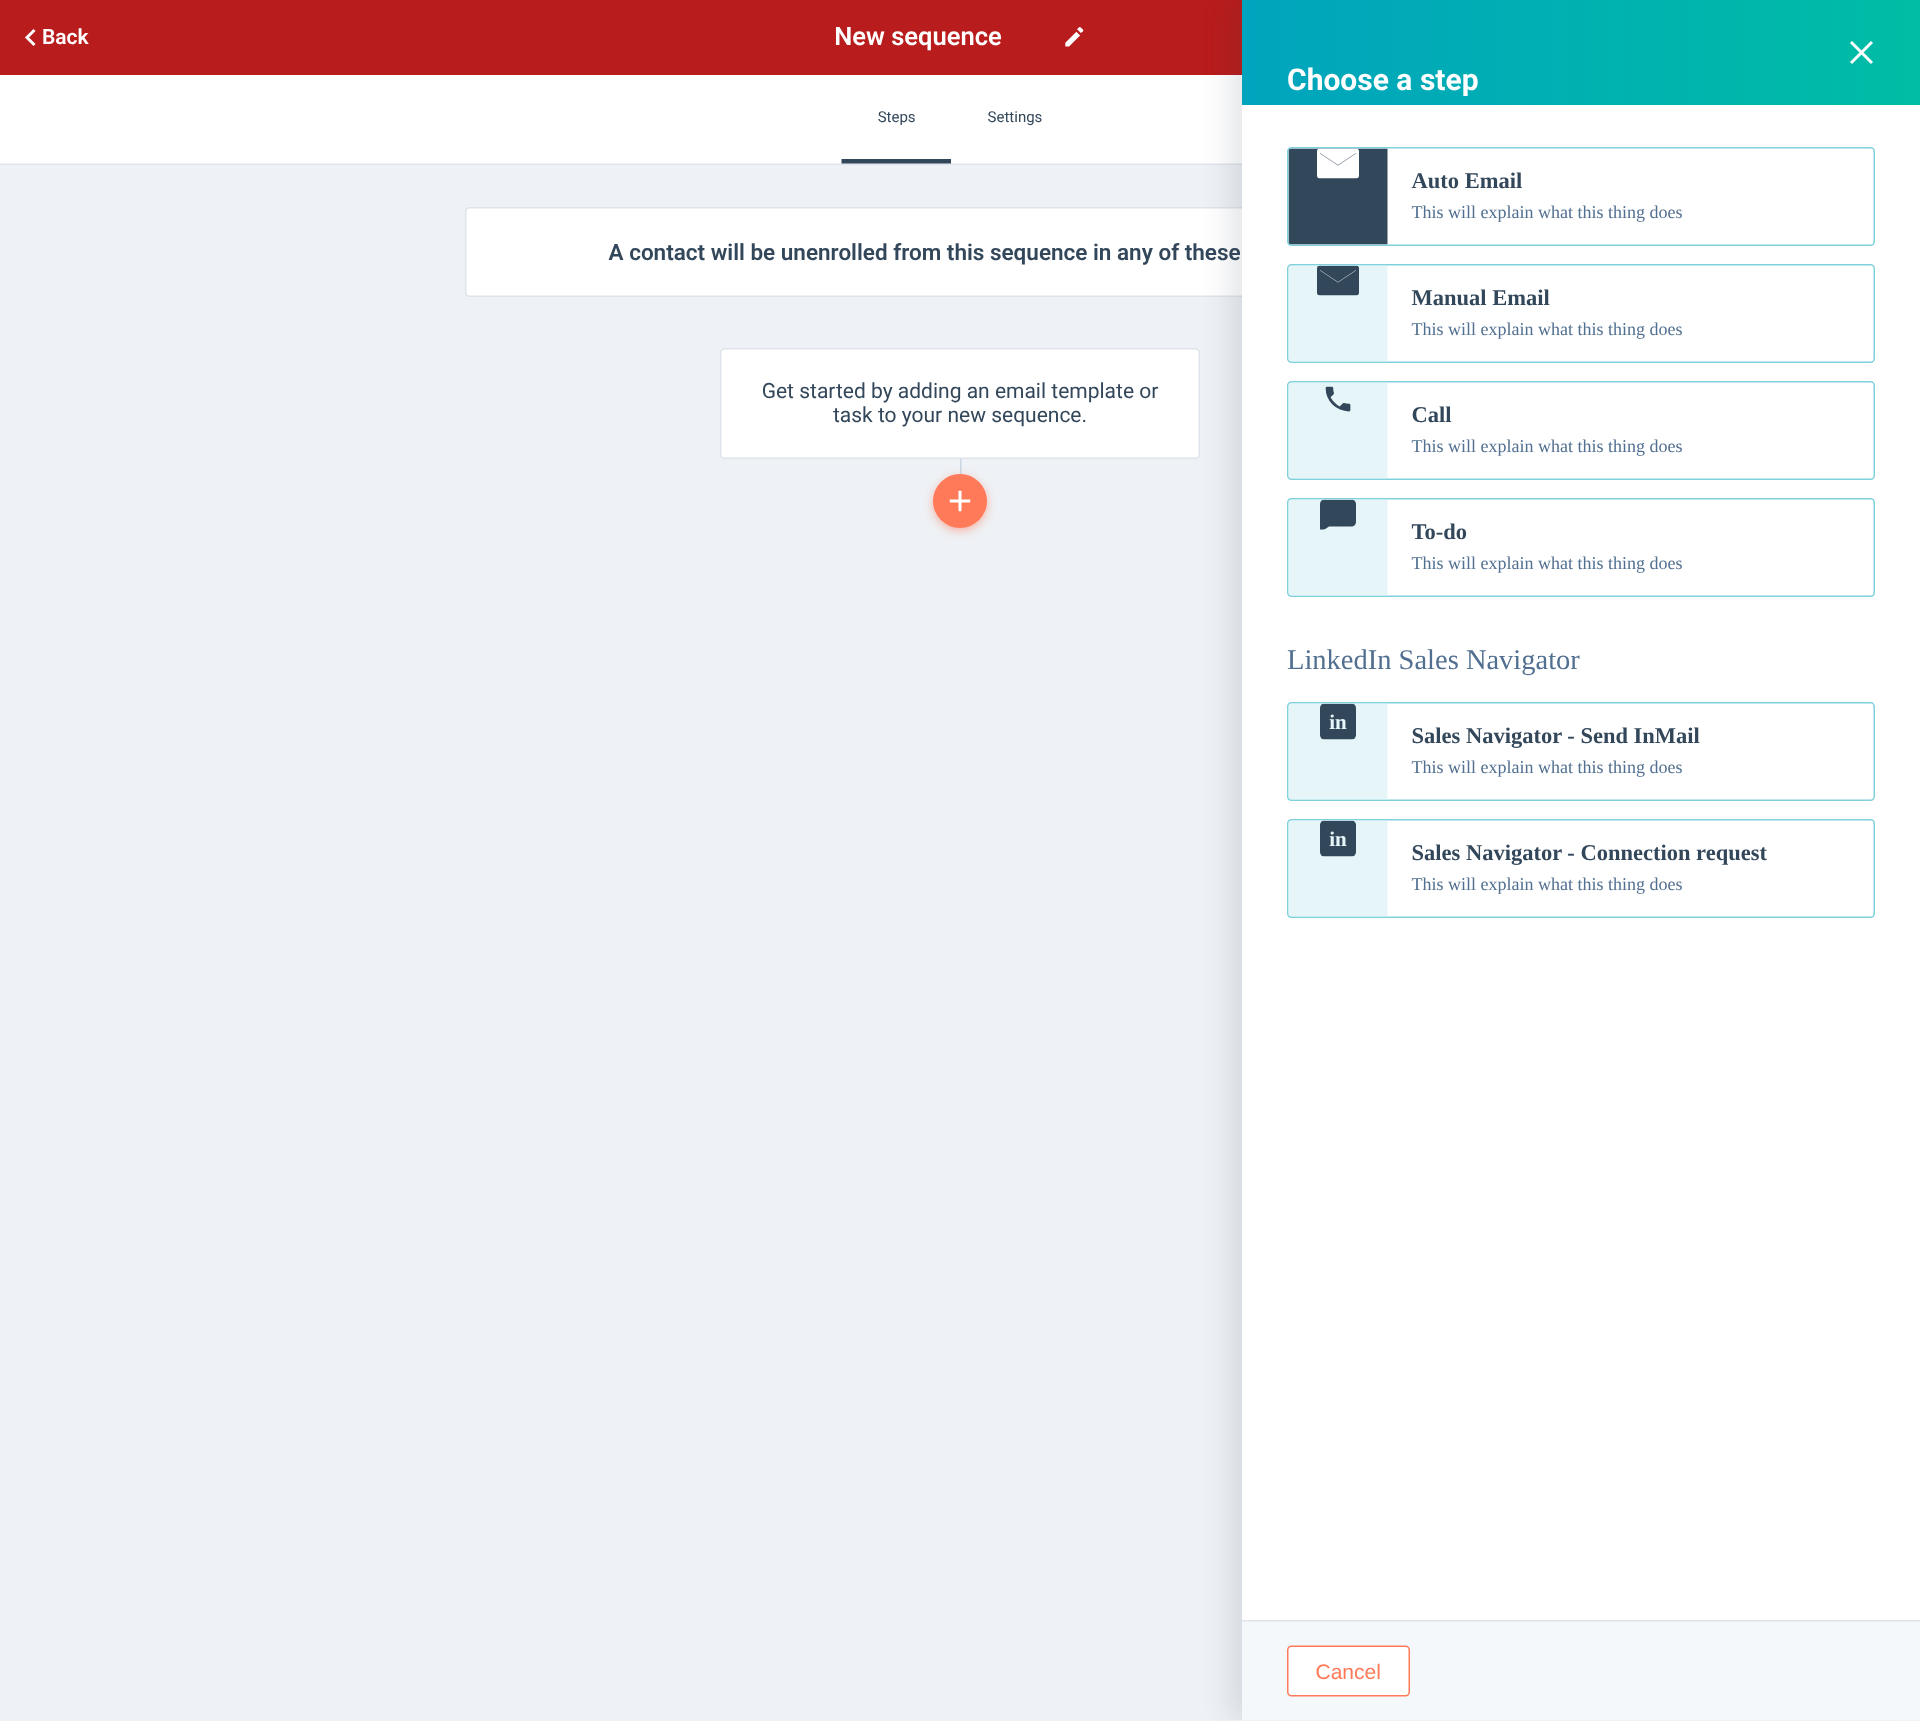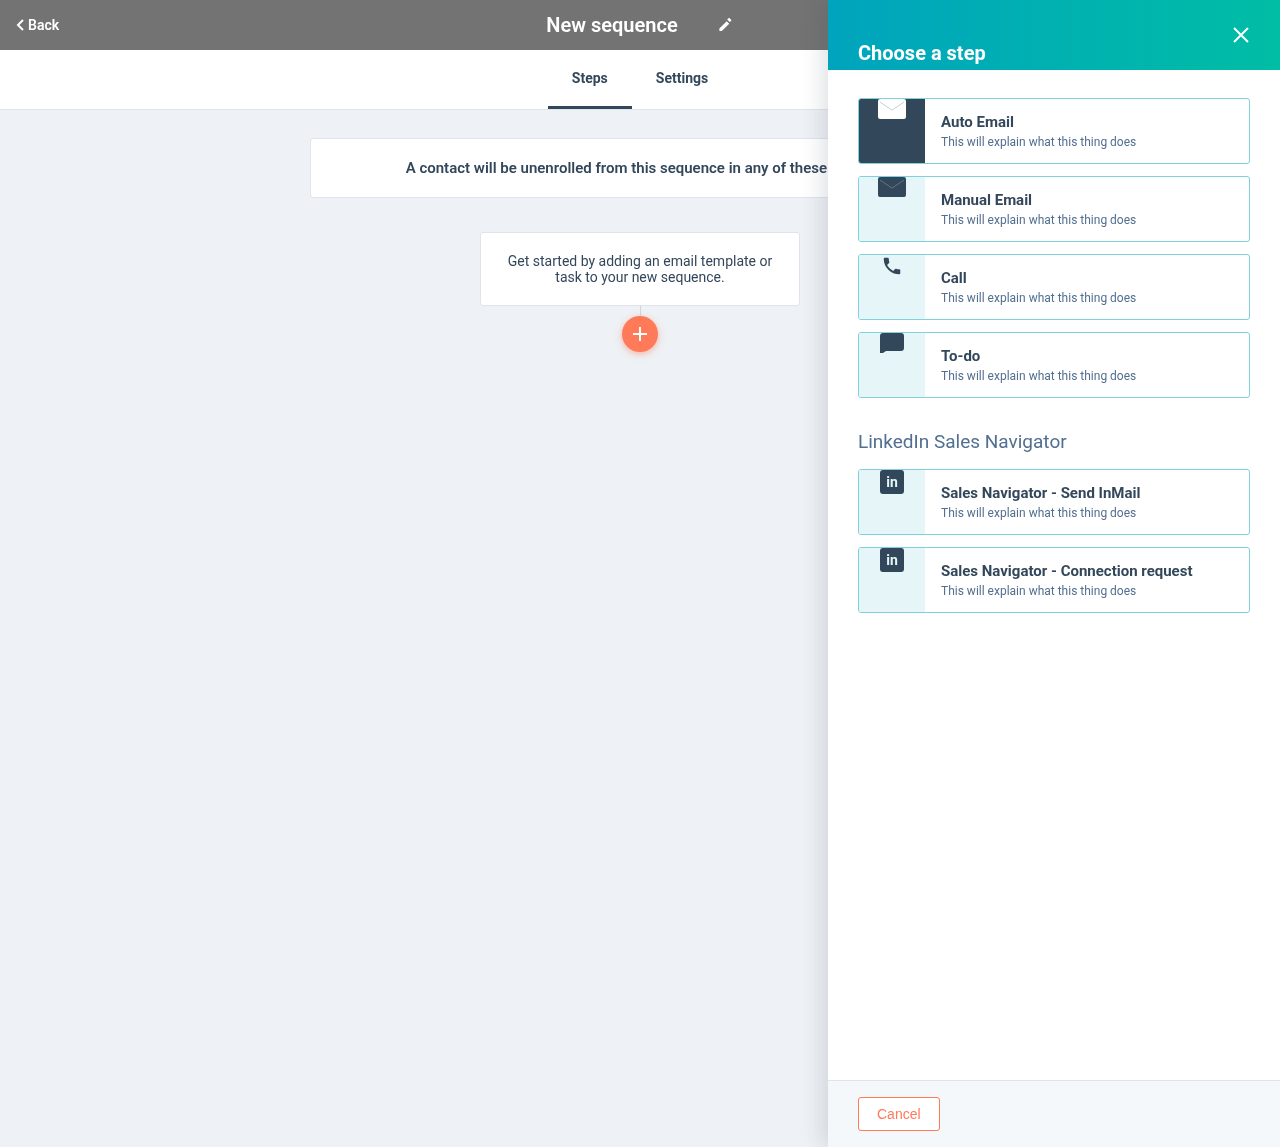--- a/index.html
+++ b/index.html
@@ -5,64 +5,64 @@
   * { box-sizing: border-box; margin: 0; padding: 0; }
   body {
     font-family: -apple-system, BlinkMacSystemFont, "Segoe UI", Roboto, "Helvetica Neue", Arial, sans-serif;
     background: #eef1f5;
     width: 1280px;
     height: 1147px;
     overflow: hidden;
     position: relative;
   }
   .topbar {
-    background: #737373;
+    background: #b91c1c;
     height: 50px;
     display: flex;
     align-items: center;
     padding: 0 16px;
     position: relative;
   }
   .back-btn {
     display: flex;
     align-items: center;
     color: #fff;
     font-size: 14px;
     font-weight: 600;
     cursor: pointer;
   }
   .back-btn svg { margin-right: 4px; }
   .page-title {
     position: absolute;
     left: 50%;
     transform: translateX(-50%);
     color: #fff;
-    font-size: 20px;
+    font-size: 17px;
     font-weight: 600;
     display: flex;
     align-items: center;
   }
   .page-title .edit-icon {
     margin-left: 40px;
     display: inline-flex;
     cursor: pointer;
   }
   .tabs {
     background: #fff;
     border-bottom: 1px solid #dfe3eb;
     display: flex;
     justify-content: center;
     height: 60px;
   }
   .tab {
     padding: 0 24px;
     display: flex;
     align-items: center;
-    font-size: 14px;
-    font-weight: 700;
+    font-size: 10px;
+    font-weight: 400;
     color: #33475b;
     border-bottom: 3px solid transparent;
     cursor: pointer;
   }
   .tab.active {
     border-bottom-color: #33475b;
   }
   .main {
     padding-top: 28px;
     display: flex;
@@ -145,20 +145,21 @@
     align-items: center;
     justify-content: space-between;
     color: #fff;
   }
   .panel-header h2 { font-size: 20px; font-weight: 700; margin-top: 36px; }
   .panel-close { cursor: pointer; display:flex; }
   .panel-body {
     padding: 28px 30px;
     flex: 1;
     overflow-y: auto;
+    font-family: Liberation Serif, serif;
   }
   .step-card {
     border: 1px solid #7fd1de;
     border-radius: 3px;
     display: flex;
     margin-bottom: 12px;
     overflow: hidden;
     cursor: pointer;
   }
   .step-icon {

